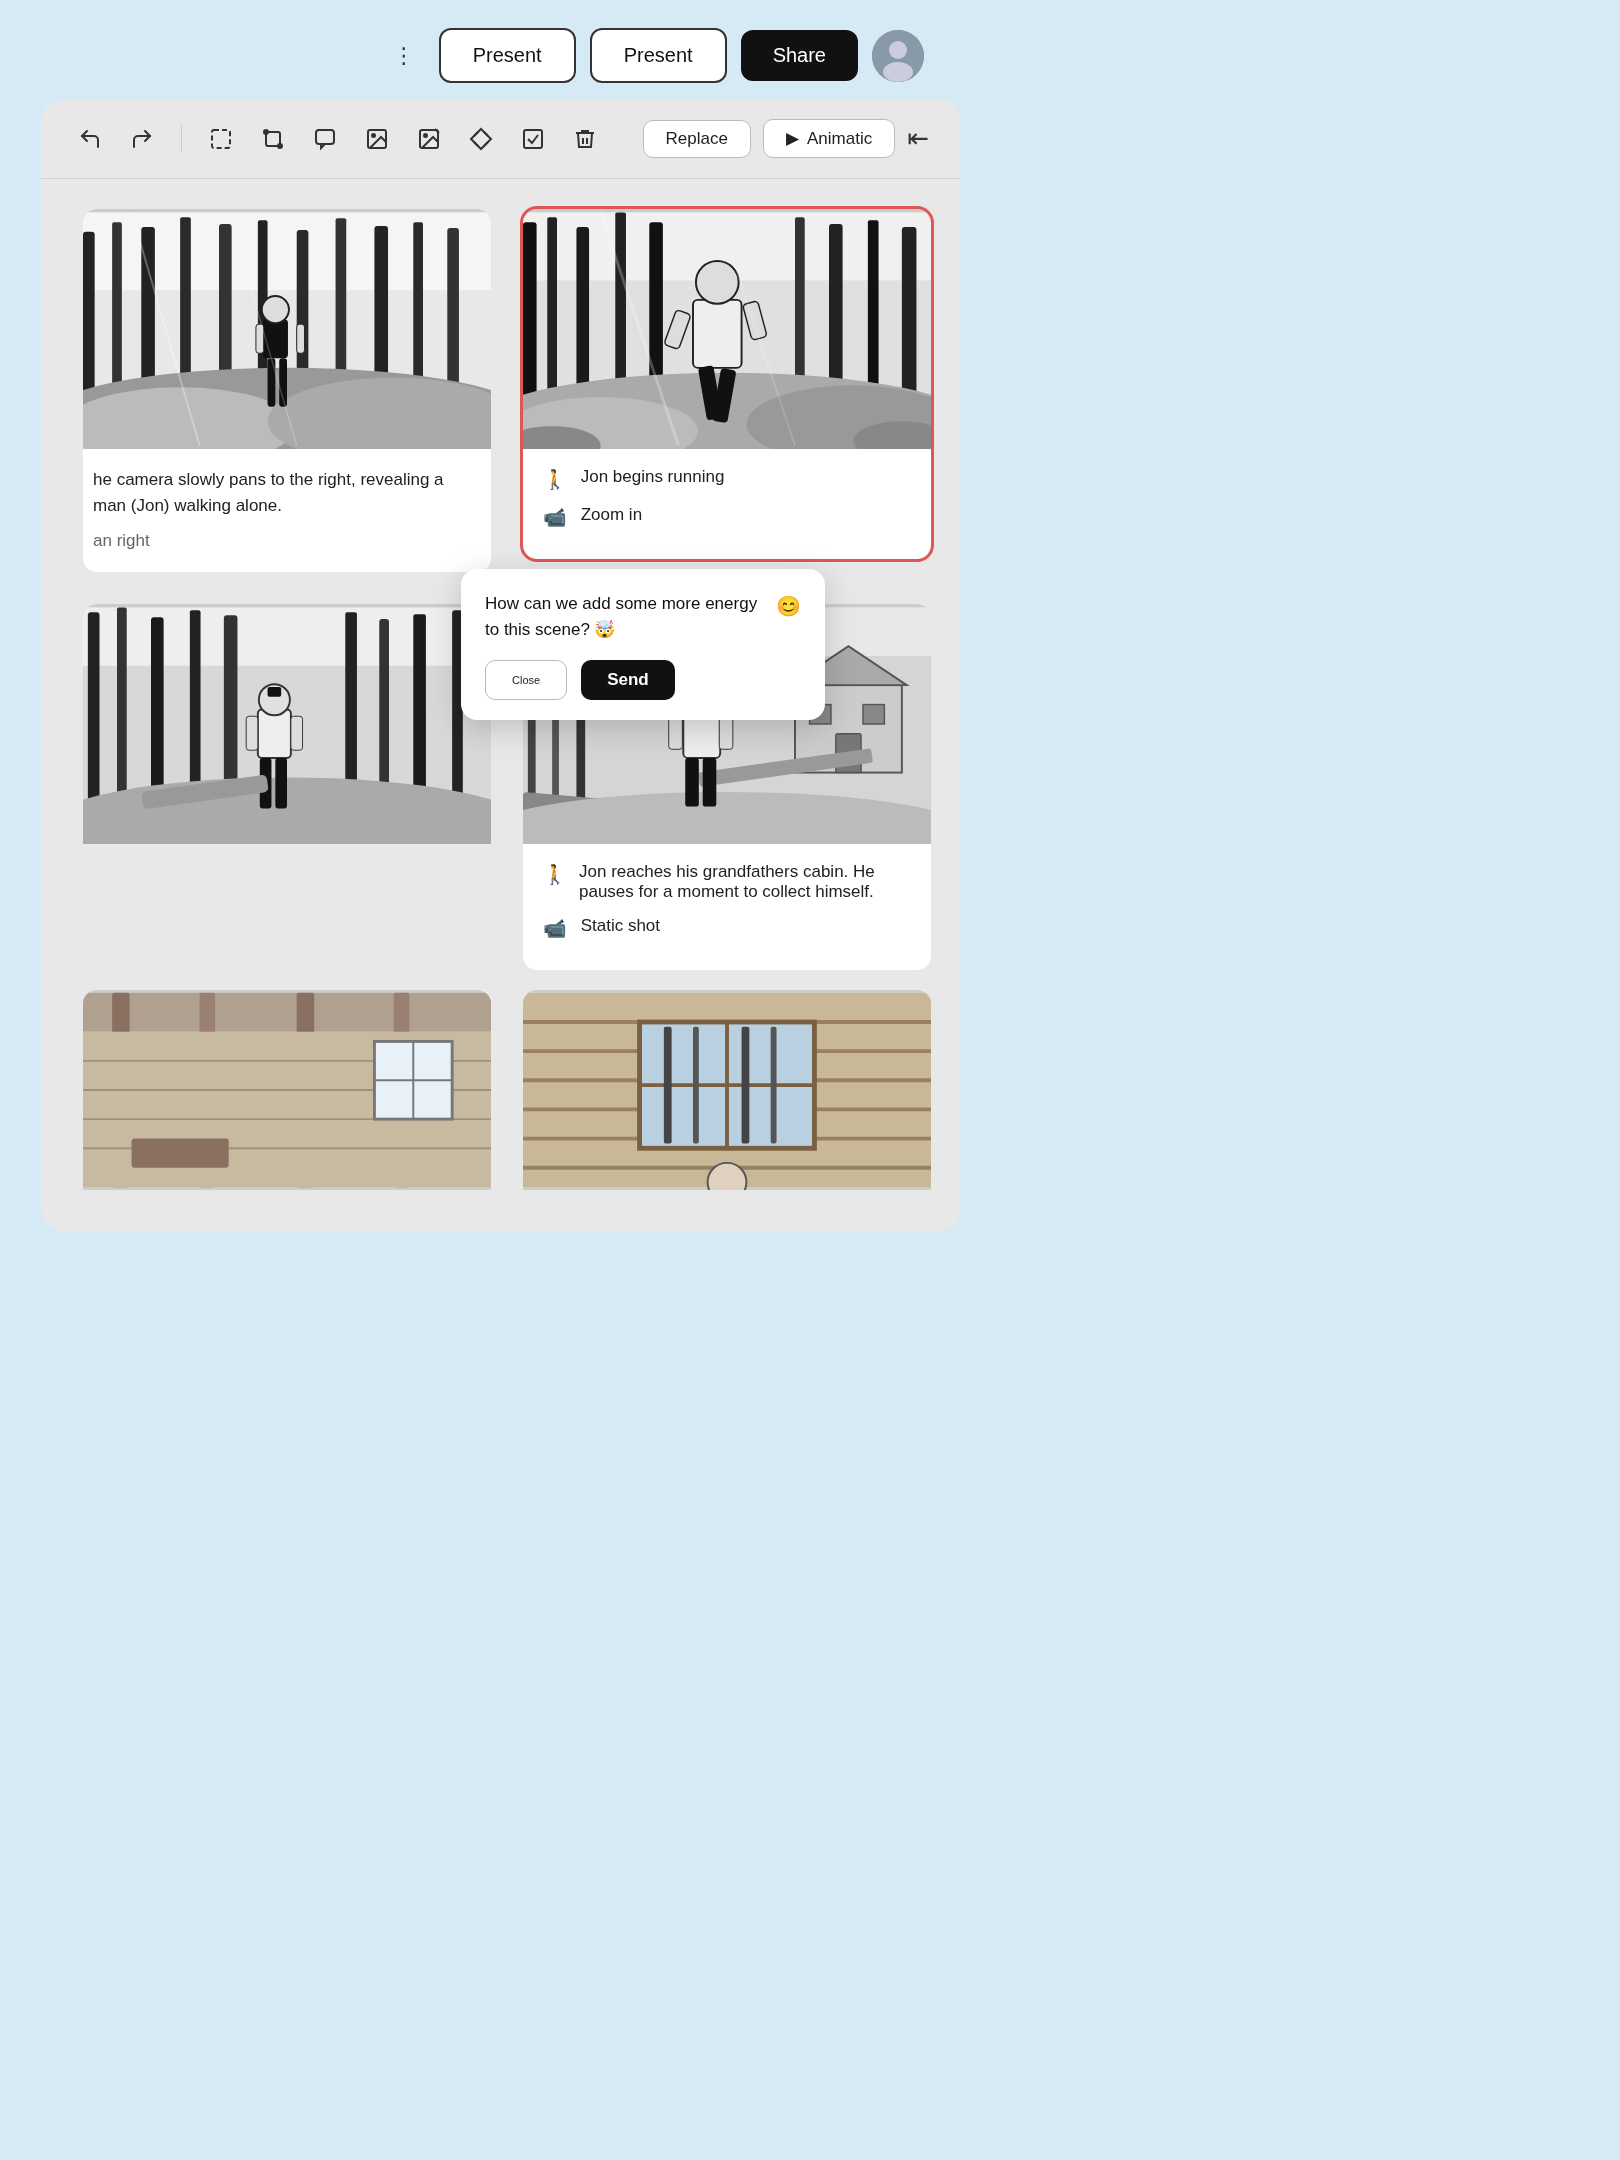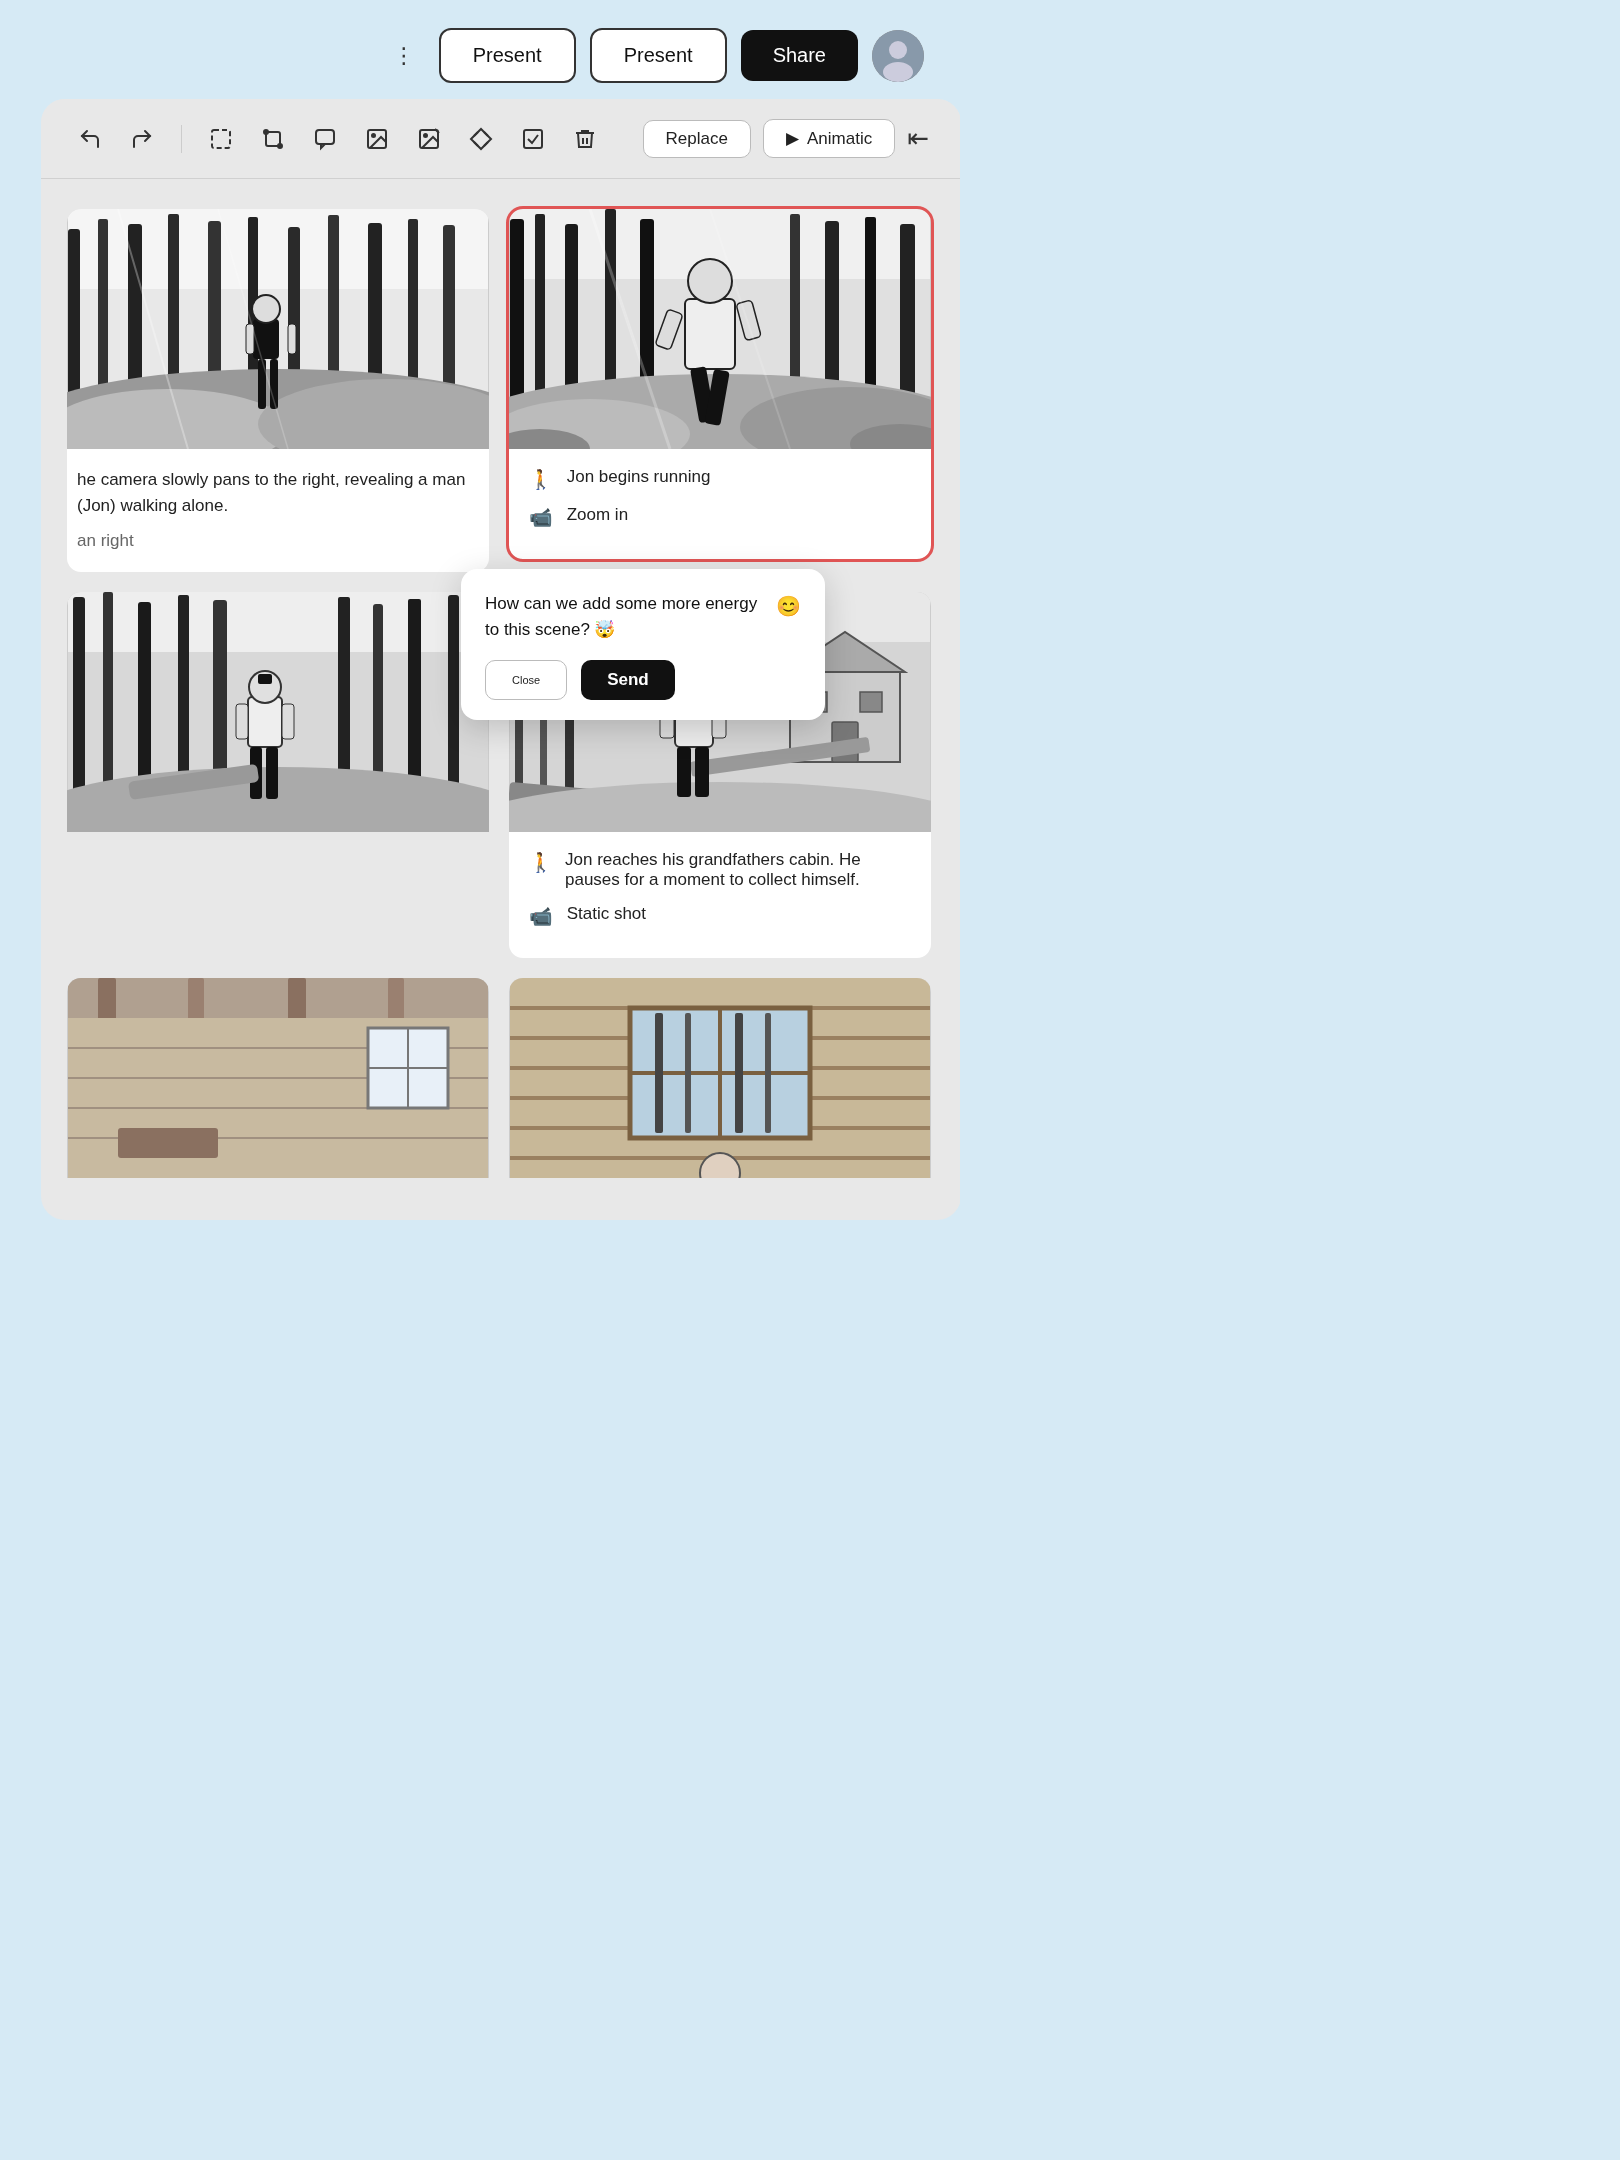--- a/index.html
+++ b/index.html
@@ -108,22 +108,22 @@
     .back-arrow {
       font-size: 26px;
       cursor: pointer;
       color: #333;
     }
 
     
     .storyboard-grid {
       display: grid;
       grid-template-columns: 1fr 1fr;
-      gap: 0;
-      padding: 20px 20px 0 16px;
+      gap: 12px;
+      padding: 20px 20px 0 32px;
       position: relative;
     }
 
     .panel {
       background: #e8e8e8;
       padding: 10px;
     }
 
     .panel-inner {
       background: #fff;

